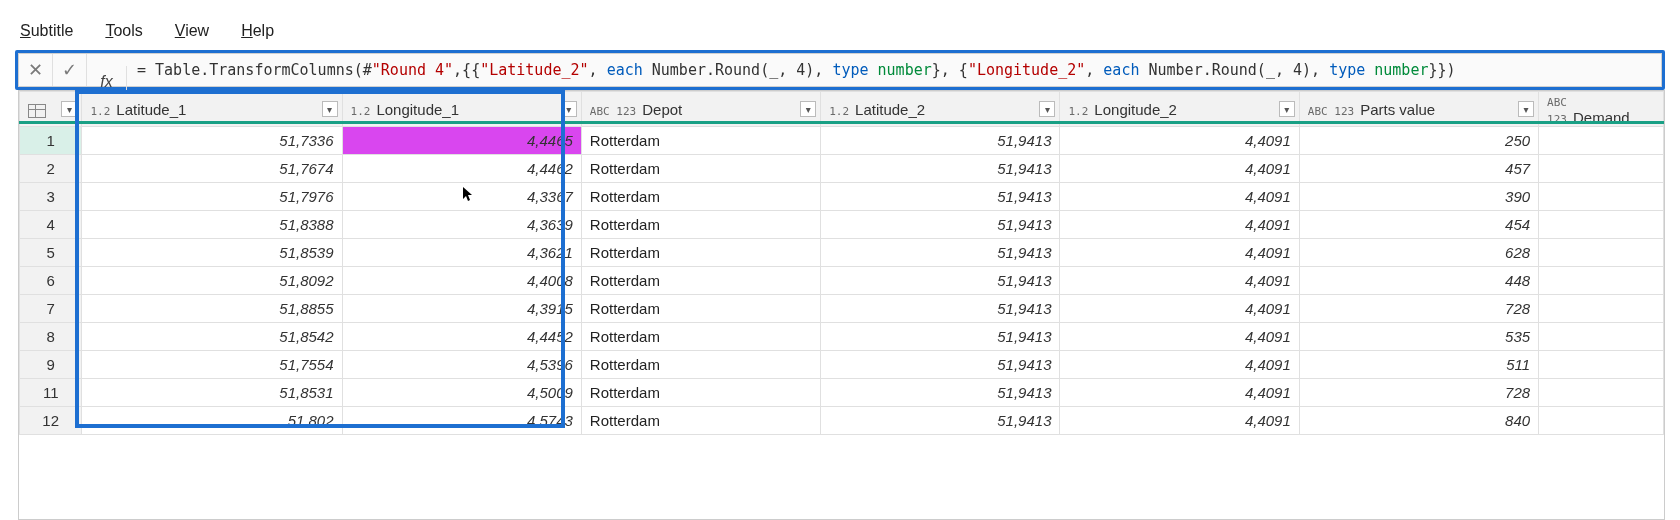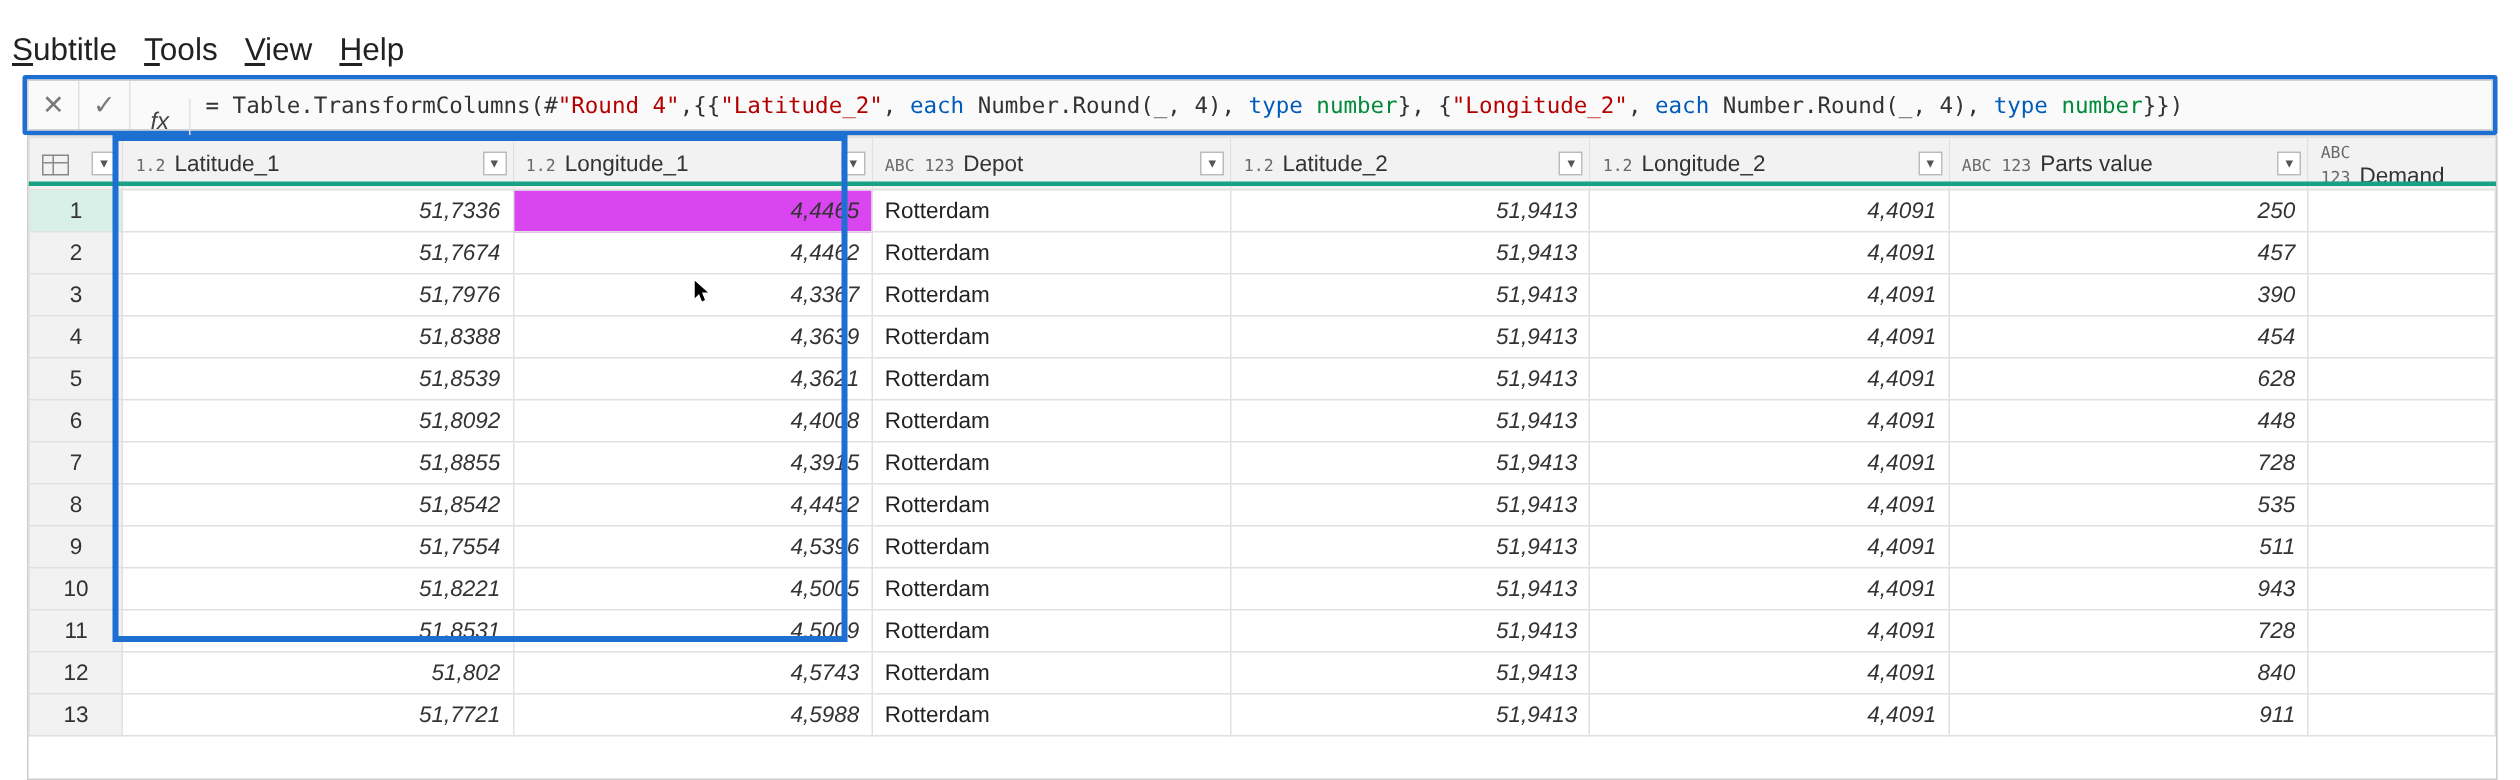--- a/index.html
+++ b/index.html
@@ -1,20 +1,20 @@
 <!DOCTYPE html>
 <html><head>
 <meta charset="utf-8">
 <style>
   * { box-sizing: border-box; margin: 0; padding: 0; }
   html, body { width: 1680px; height: 520px; font-family: "Segoe UI", Tahoma, sans-serif; font-size: 14px; color: #222; background: #fff; overflow: hidden; }
   body { position: relative; }
 
   
-  .menubar { position: absolute; left: 8px; top: 22px; height: 26px; display: flex; gap: 18px; font-size: 21px; }
+  .menubar { position: absolute; left: 20px; top: 22px; height: 26px; display: flex; gap: 32px; font-size: 16px; }
   .menubar span { cursor: default; }
   .menubar span::first-letter { text-decoration: underline; }
 
   
   .fbar-hl { position: absolute; left: 15px; top: 50px; right: 15px; height: 40px; border: 4px solid #1d6fd1; border-radius: 2px; }
   .fbar { position: absolute; left: 18px; top: 53px; right: 18px; height: 34px; display: flex; align-items: center; background: #fafafa; border: 1px solid #d0d0d0; }
   .fbar .btn { width: 34px; height: 100%; display: flex; align-items: center; justify-content: center; border-right: 1px solid #e0e0e0; color: #7a7a7a; font-size: 18px; }
   .fbar .fx { width: 40px; font-style: italic; height: 100%; display:flex; align-items:center; justify-content:center; border-right: 1px solid #e0e0e0; color: #444; font-size: 16px; margin-top: 24px;}
   .fbar .formula { flex: 1; padding: 0 10px; font-family: Consolas, monospace; font-size: 15px; white-space: nowrap; overflow: hidden; display:flex; align-items:center; }
   .tok-k { color: #333; }
@@ -208,57 +208,37 @@
           <td class="rowhdr">9</td>
           <td class="num">51,7554</td>
           <td class="num">4,5396</td>
           <td class="txt">Rotterdam</td>
           <td class="num">51,9413</td>
           <td class="num">4,4091</td>
           <td class="num">511</td>
           <td class="num"></td>
         </tr>
         <tr>
-          <td class="rowhdr">10</td>
-          <td class="num">51,8221</td>
-          <td class="num">4,5005</td>
-          <td class="txt">Rotterdam</td>
-          <td class="num">51,9413</td>
-          <td class="num">4,4091</td>
-          <td class="num">943</td>
-          <td class="num"></td>
-        </tr>
-        <tr>
           <td class="rowhdr">11</td>
           <td class="num">51,8531</td>
           <td class="num">4,5009</td>
           <td class="txt">Rotterdam</td>
           <td class="num">51,9413</td>
           <td class="num">4,4091</td>
           <td class="num">728</td>
           <td class="num"></td>
         </tr>
         <tr>
           <td class="rowhdr">12</td>
           <td class="num">51,802</td>
           <td class="num">4,5743</td>
           <td class="txt">Rotterdam</td>
           <td class="num">51,9413</td>
           <td class="num">4,4091</td>
           <td class="num">840</td>
-          <td class="num"></td>
-        </tr>
-        <tr>
-          <td class="rowhdr">13</td>
-          <td class="num">51,7721</td>
-          <td class="num">4,5988</td>
-          <td class="txt">Rotterdam</td>
-          <td class="num">51,9413</td>
-          <td class="num">4,4091</td>
-          <td class="num">911</td>
           <td class="num"></td>
         </tr>
       </tbody>
   </table>
   <div class="green-underline" style="top:30px;"></div>
 </div>
 
 <div class="sel-hl-cols sel-hl-1"></div>
 
 </body></html>

